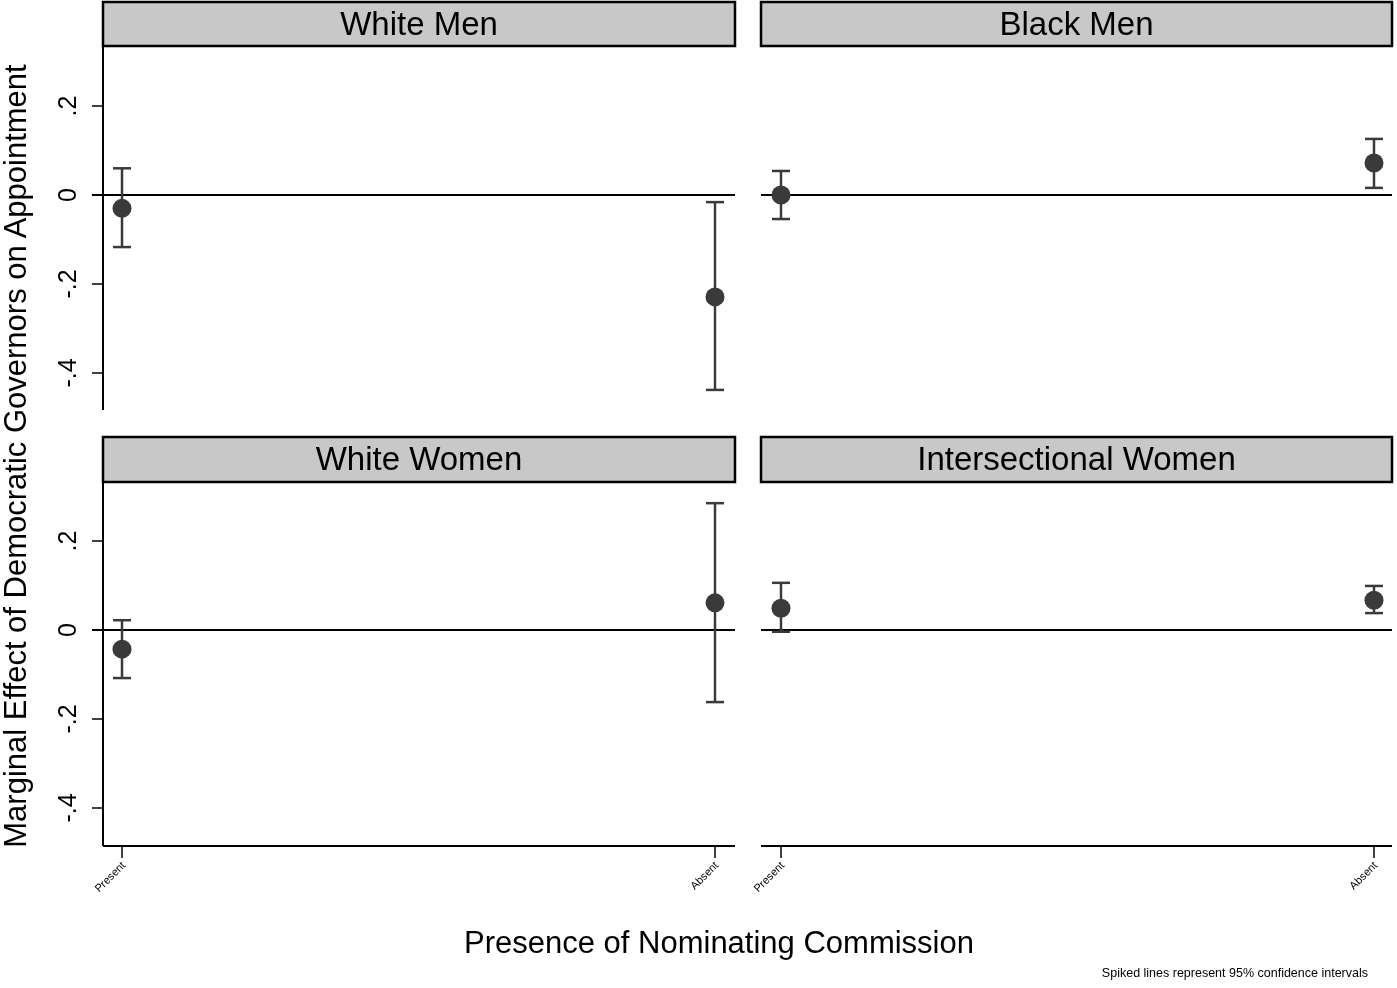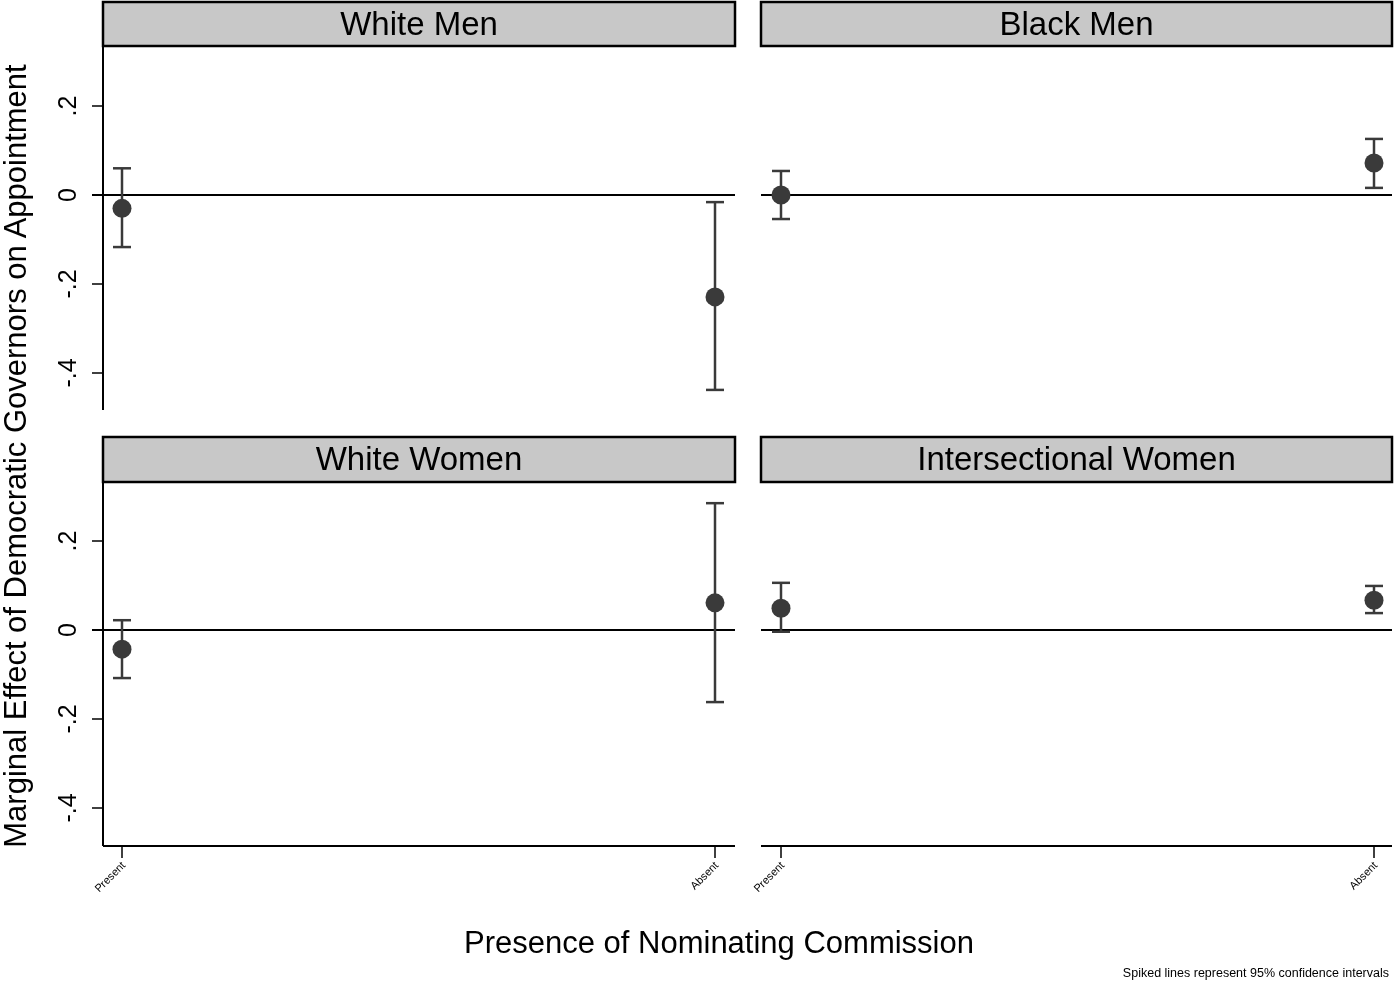--- a/index.html
+++ b/index.html
@@ -3,21 +3,21 @@
   <meta charset="utf-8">
   <style>
     html, body { margin: 0; padding: 0; background: #ffffff; }
     body { width: 1397px; height: 988px; position: relative; overflow: hidden;
            font-family: "Liberation Sans", sans-serif; color: #000; }
     #chart { position: absolute; left: 0; top: 0; }
     .strip-text { font-family: "Liberation Sans", sans-serif; font-size: 33px; }
     .tick-text { font-family: "Liberation Sans", sans-serif; font-size: 25px; }
     .cat-text { font-family: "Liberation Sans", sans-serif; font-size: 11px; }
     .axis-title { font-family: "Liberation Sans", sans-serif; font-size: 31px; }
-    .note { position: absolute; right: 8px; top: 966px; font-size: 12.5px; }
+    .note { position: absolute; right: 29px; top: 966px; font-size: 12.5px; }
   </style>
 </head>
 <body>
 
 <svg id="chart" width="1397" height="988" viewBox="0 0 1397 988" xmlns="http://www.w3.org/2000/svg">
   <g id="panels">
       <g>
         <rect x="103" y="2" width="632" height="44" fill="#c8c8c8" stroke="#000000" stroke-width="2.5"></rect>
         <text x="419" y="35" text-anchor="middle" class="strip-text">White Men</text>
         <line x1="103" y1="46" x2="103" y2="410" stroke="#000000" stroke-width="2"></line>

